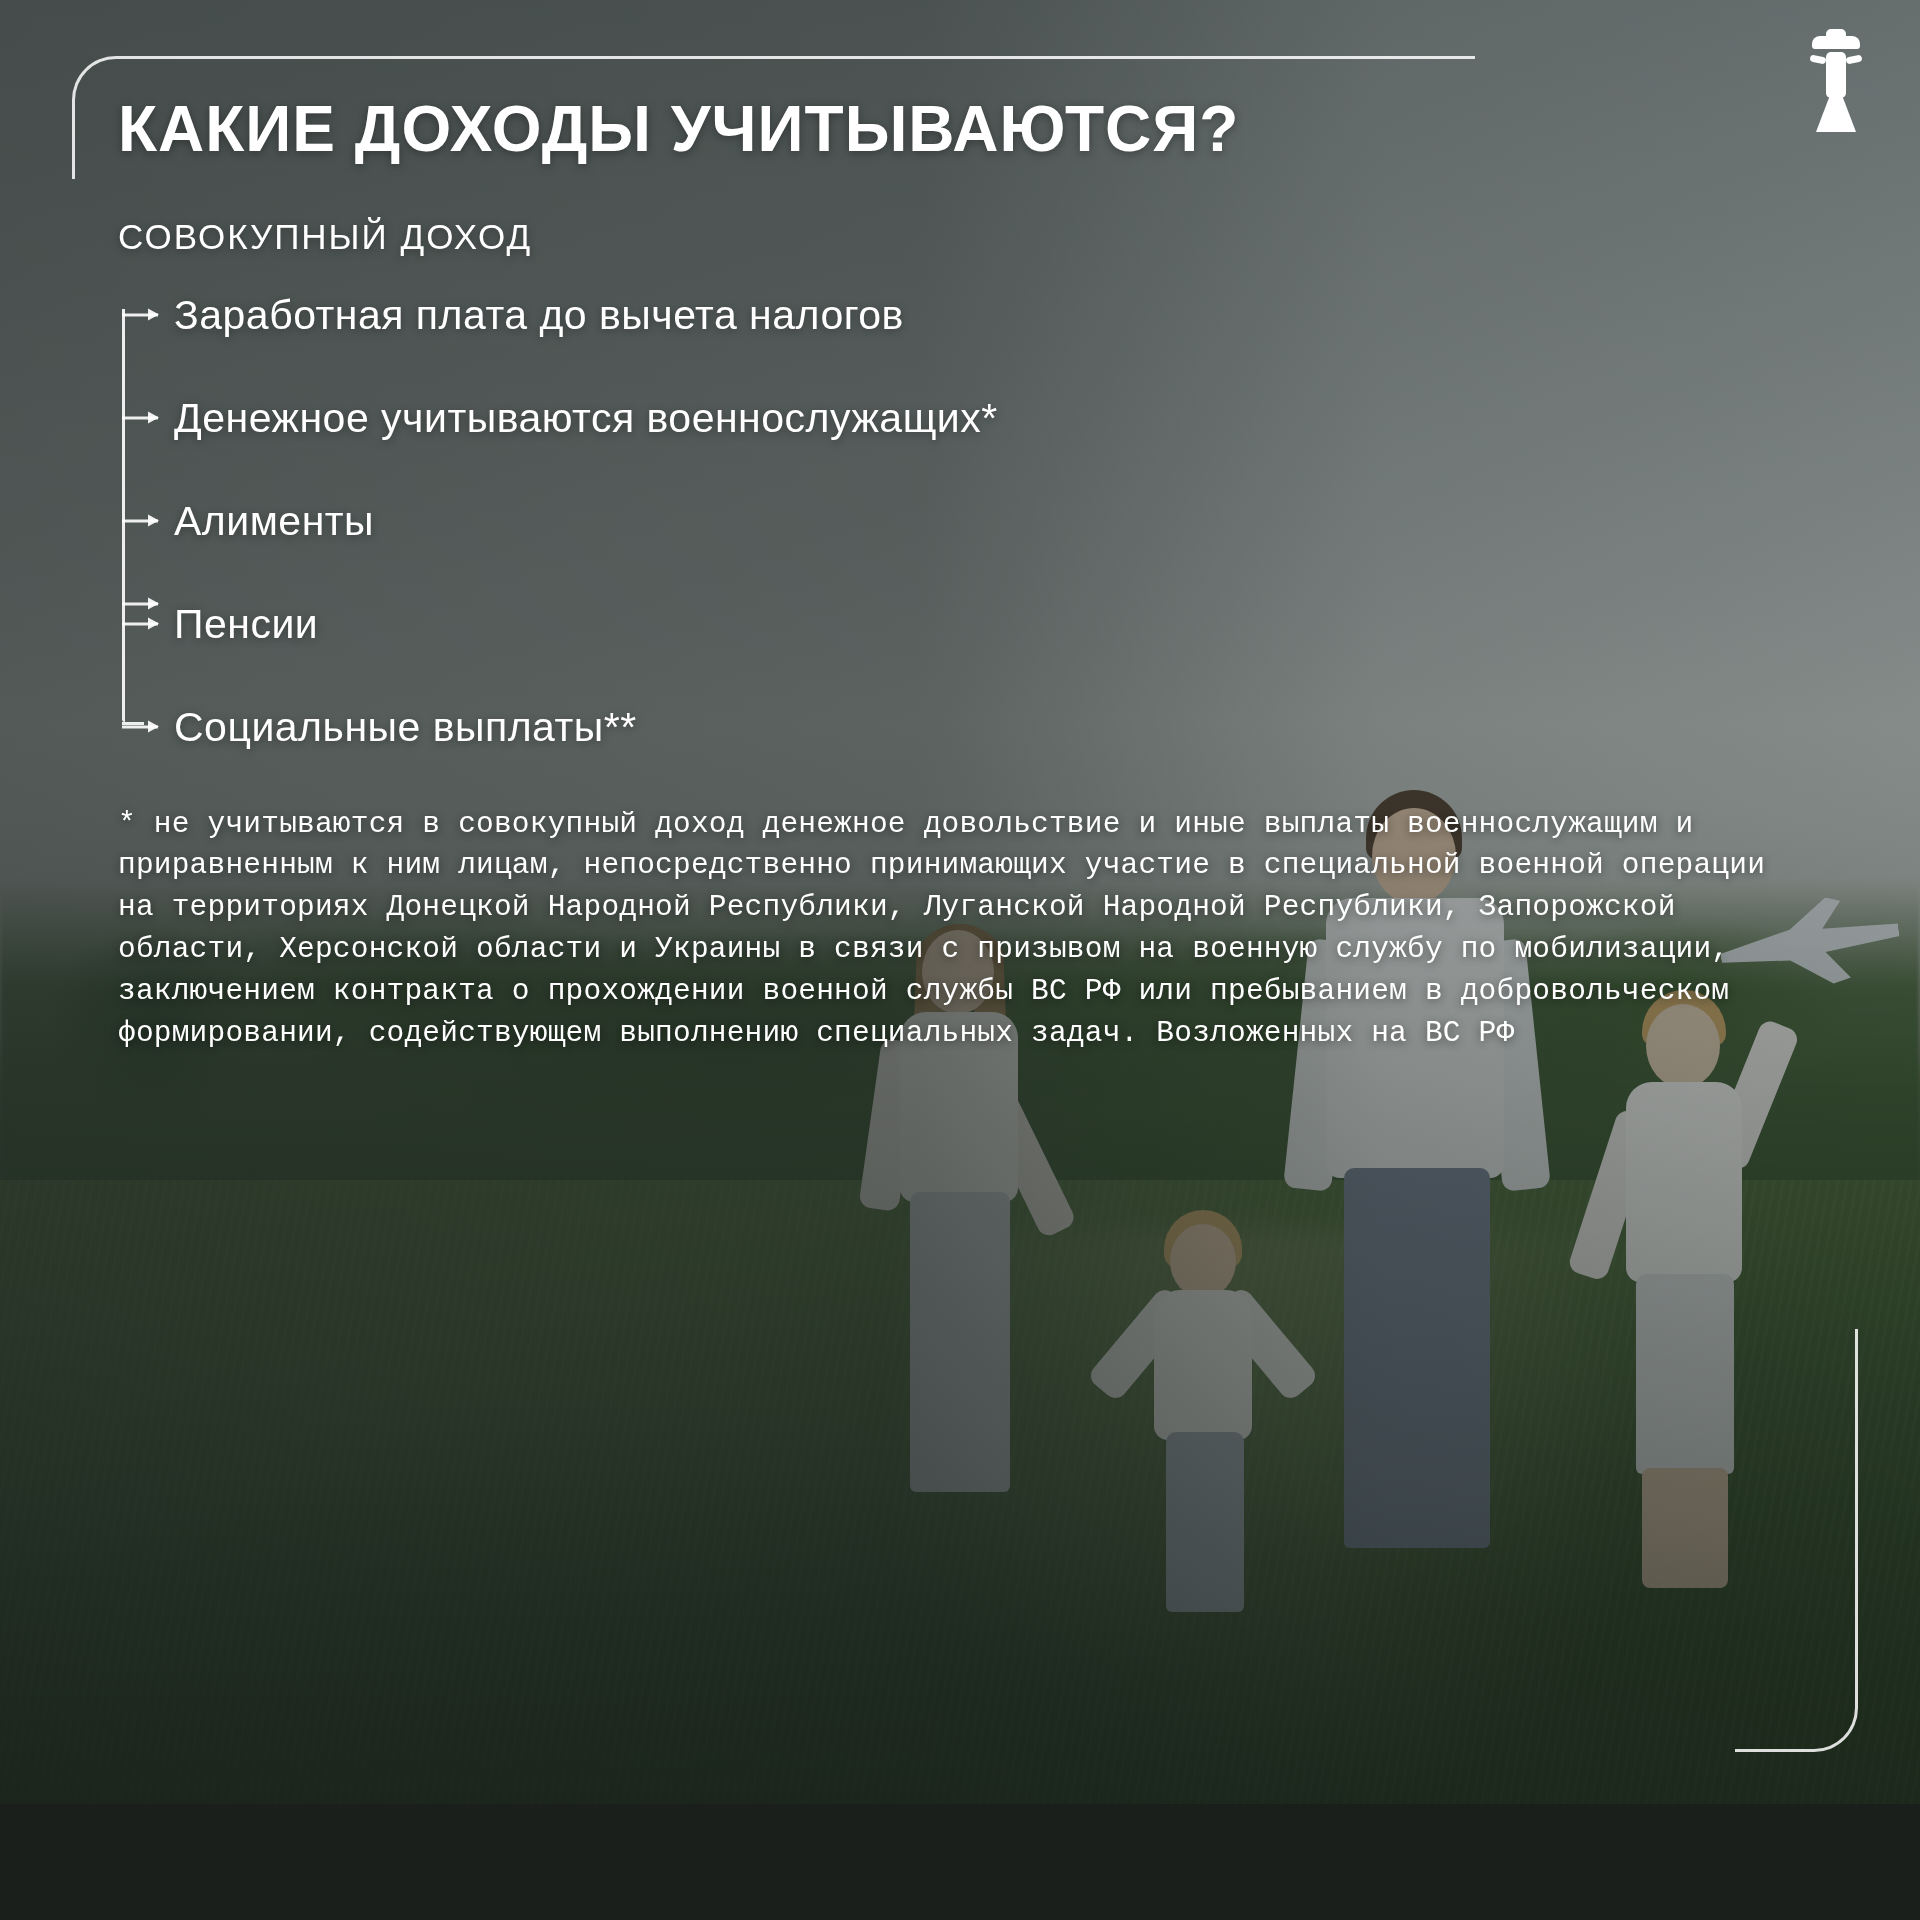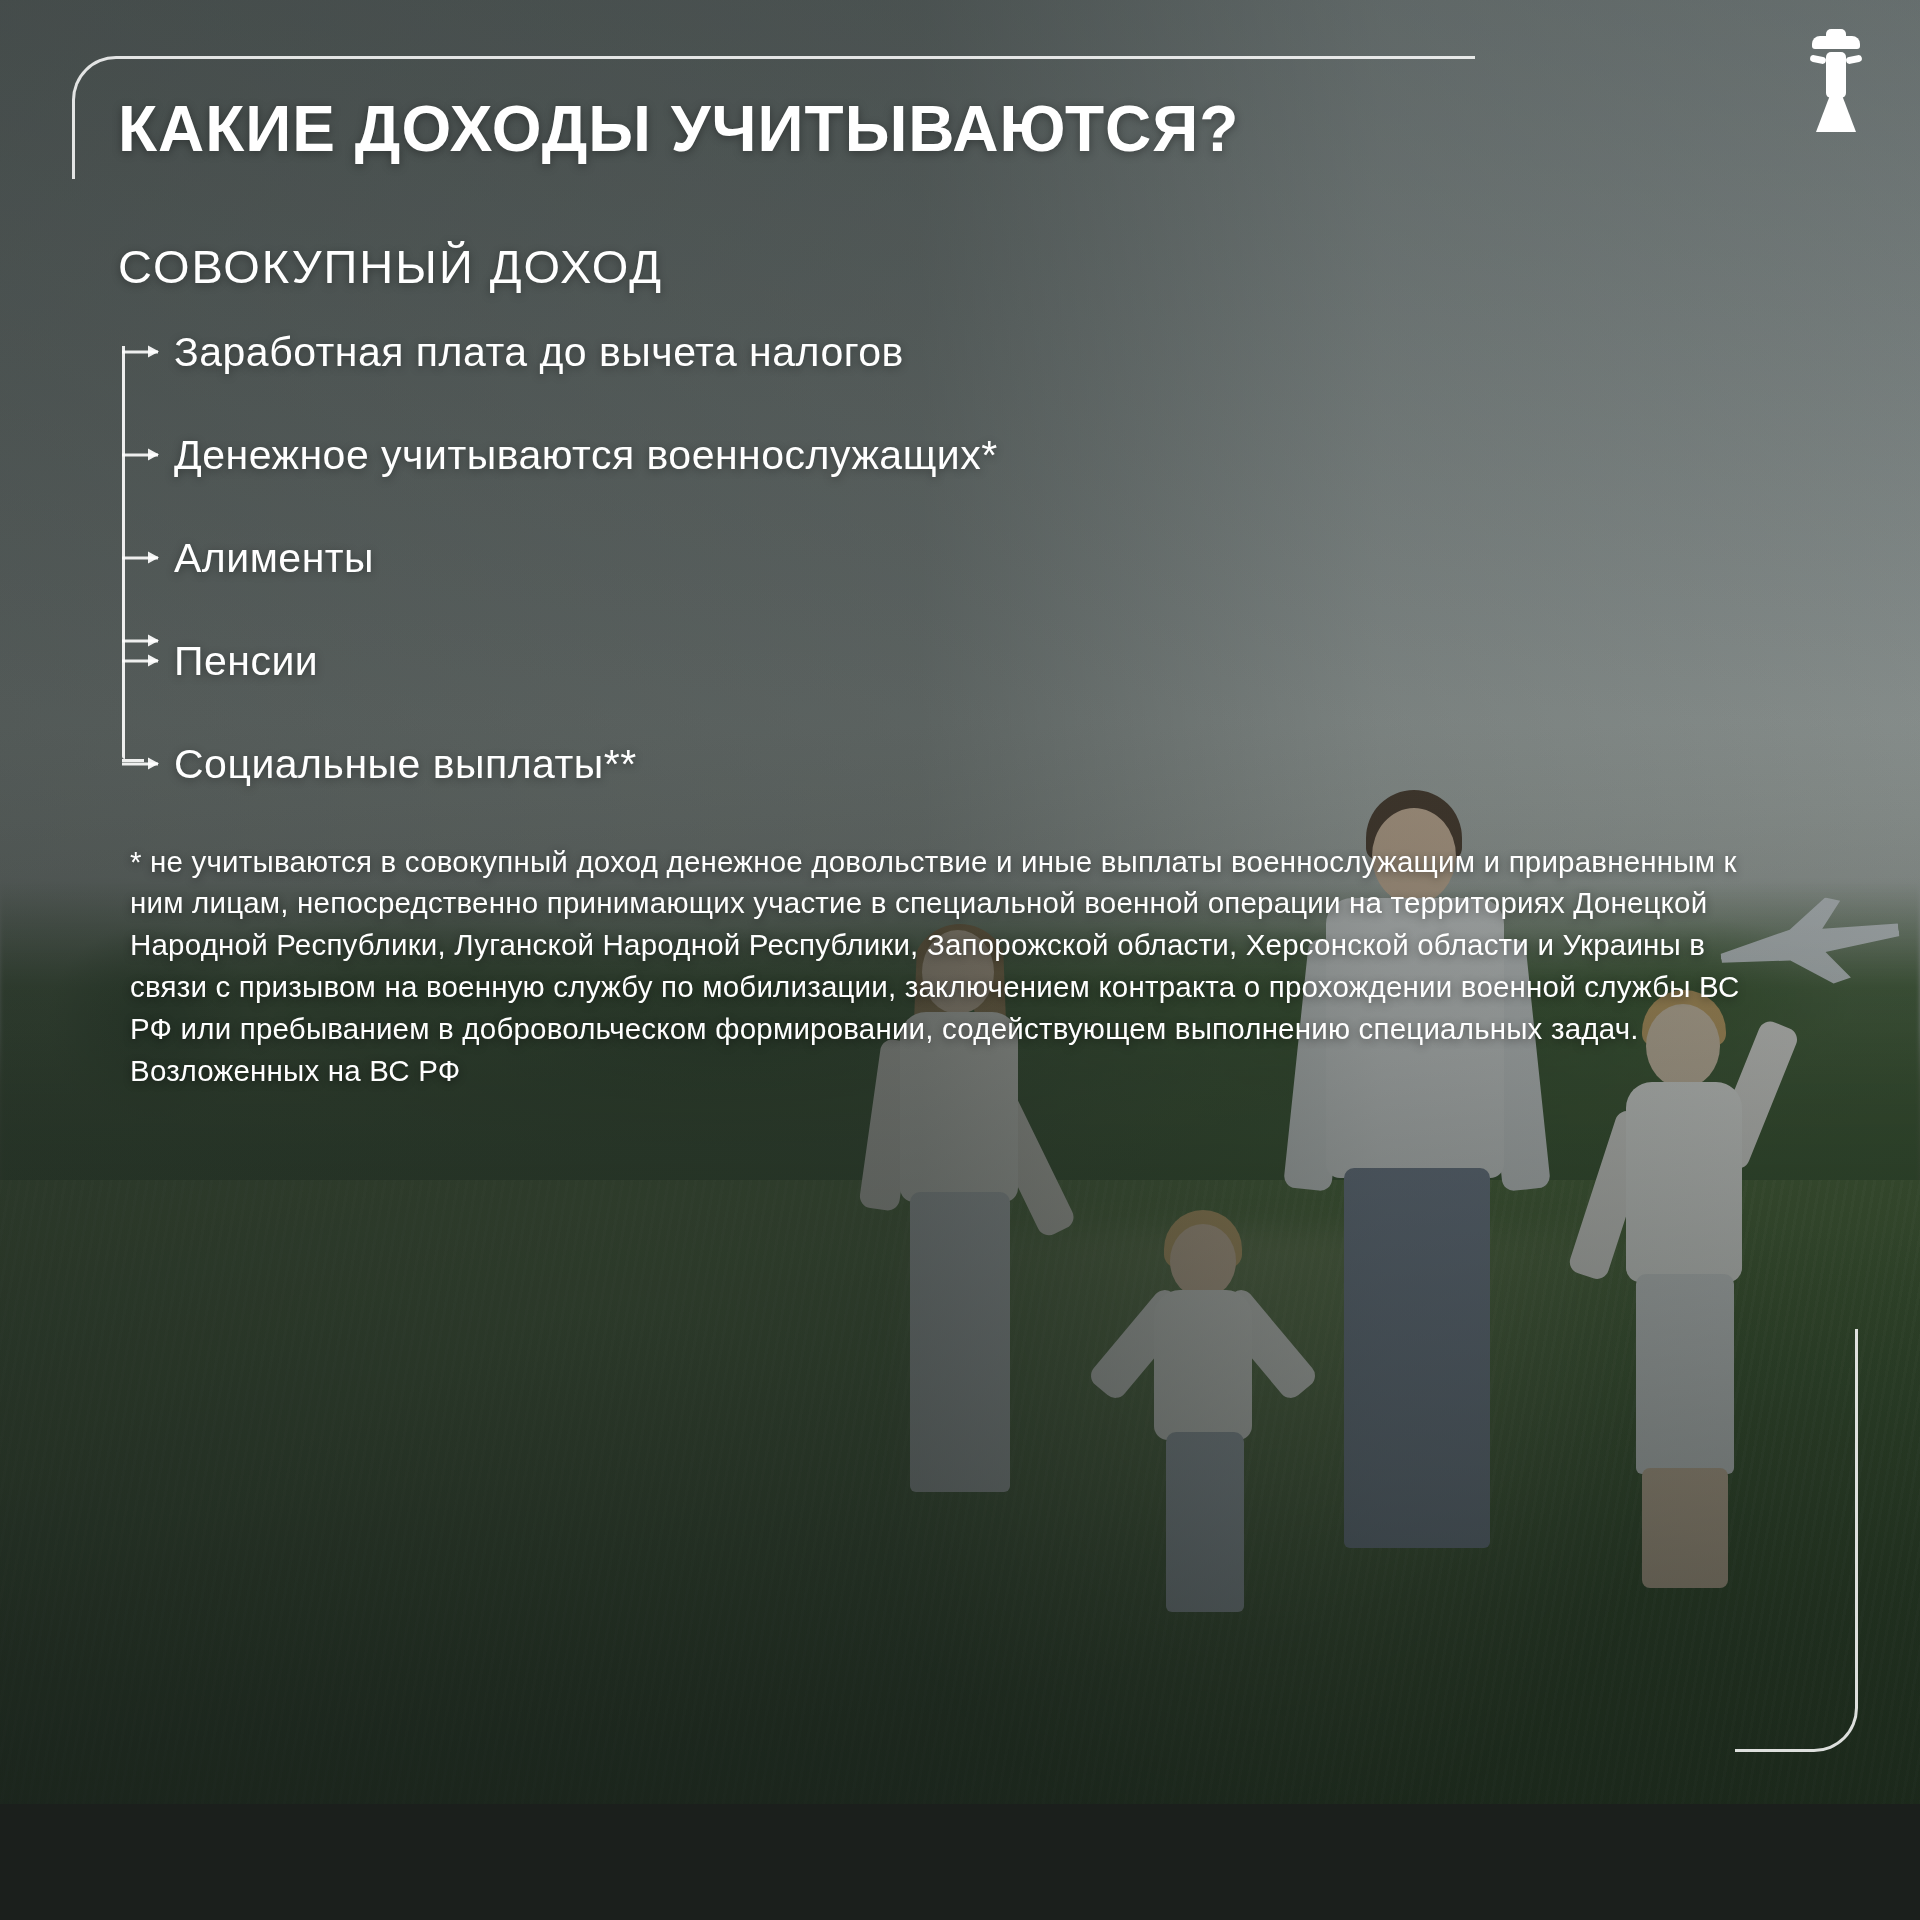--- a/index.html
+++ b/index.html
@@ -195,22 +195,22 @@
   }
   h1.title {
     margin: 0;
     font-size: 64px;
     font-weight: 700;
     letter-spacing: 1px;
     line-height: 1.04;
     text-shadow: 0 2px 10px rgba(0,0,0,.35);
   }
   .subtitle {
-    margin-top: 76px;
-    font-size: 47px;
+    margin-top: 54px;
+    font-size: 35px;
     font-weight: 300;
     letter-spacing: 2px;
     text-shadow: 0 2px 8px rgba(0,0,0,.35);
   }
 
   .list-wrap {
     position: relative;
     margin-top: 38px;
     padding-left: 42px;
   }
@@ -262,21 +262,21 @@
 
   .footnotes {
     margin-top: 56px;
     font-size: 29.5px;
     font-weight: 300;
     line-height: 1.42;
     letter-spacing: .2px;
     text-shadow: 0 2px 8px rgba(0,0,0,.45);
     max-width: 1680px;
   }
-  .footnotes p { margin: 12px; }
+  .footnotes p { margin: 0; font-family: Liberation Mono, monospace; }
   .footnotes p + p { margin-top: 40px; }
 
   .logo {
     position: absolute;
     right: 52px;
     top: 36px;
     width: 64px;
     height: 96px;
   }
   .logo .hat {

